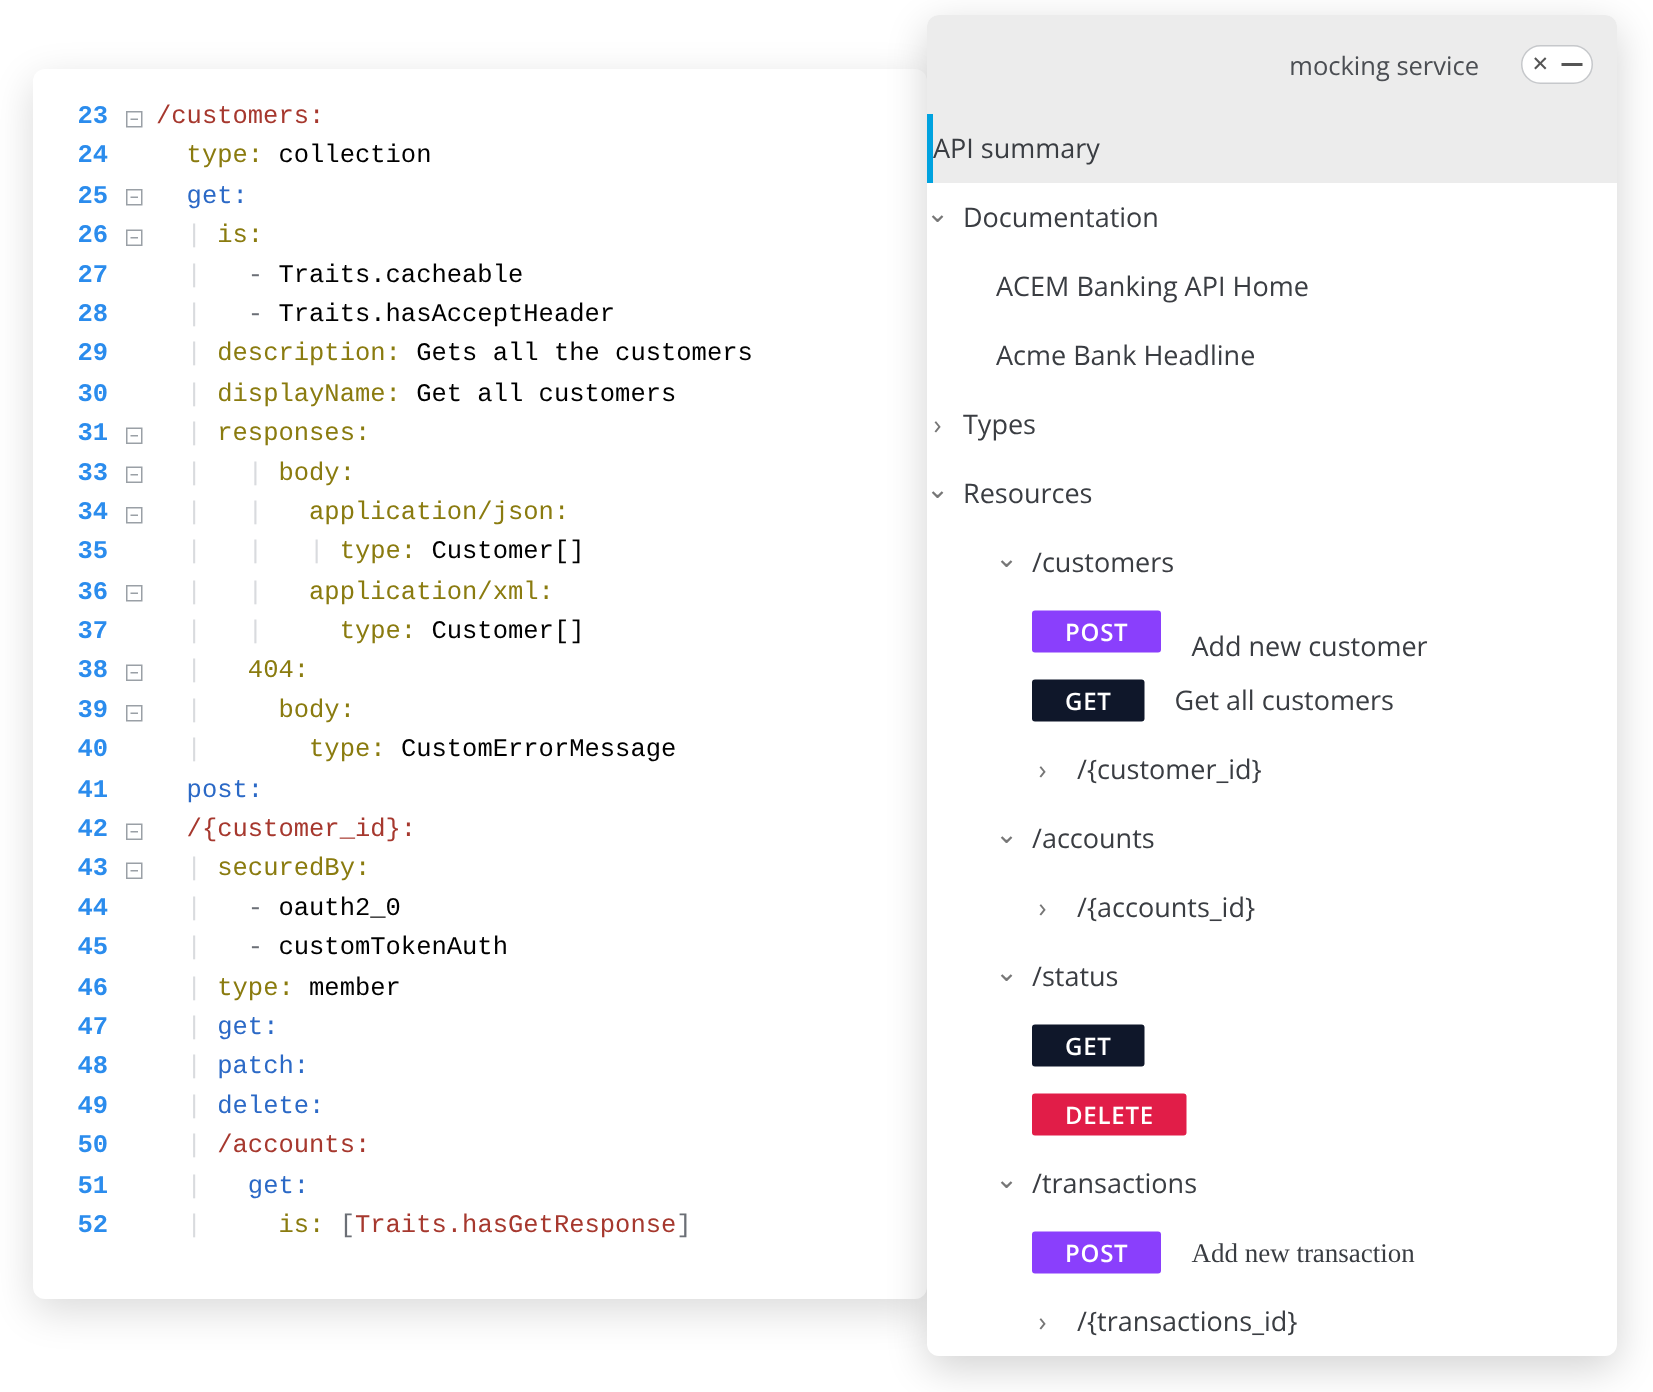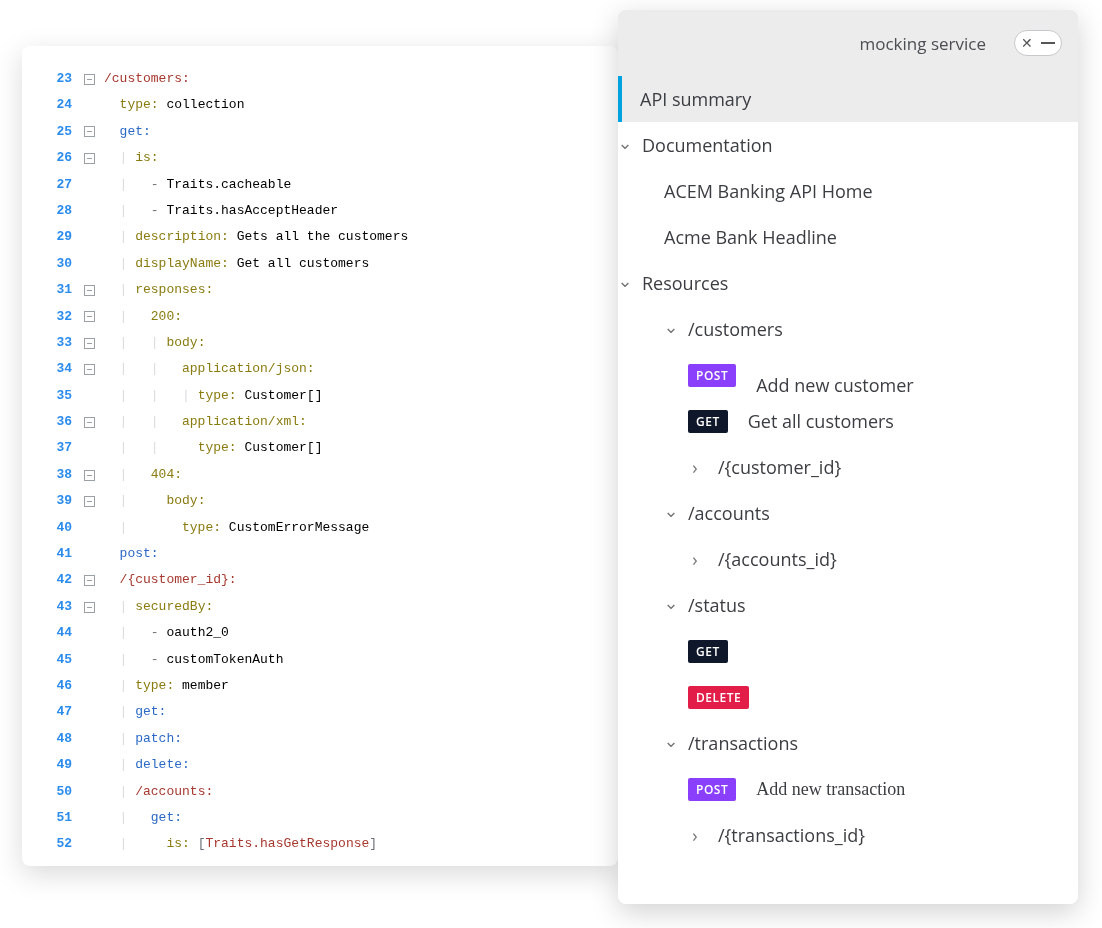--- a/index.html
+++ b/index.html
@@ -22,21 +22,21 @@
     border-radius: 8px;
     box-shadow: 0 8px 28px rgba(0,0,0,0.15);
     padding-top: 20px;
     overflow: hidden;
   }
   .code-line {
     display: flex;
     align-items: center;
     height: 26.4px;
     font-family: "SFMono-Regular", Consolas, "Liberation Mono", Menlo, monospace;
-    font-size: 13px;
+    font-size: 17px;
     line-height: 26.4px;
     white-space: pre;
   }
   .lineno {
     width: 58px;
     text-align: right;
     padding-right: 8px;
     color: #2b8ced;
     font-weight: 600;
   }
@@ -117,40 +117,39 @@
 
   .row {
     display: flex;
     align-items: center;
     height: 46px;
     gap: 10px;
   }
   .row-selected {
     background: #ececec;
     border-left: 4px solid #00a2df;
-    padding-left: 18px;
     font-weight: 400;
   }
   .chev {
     width: 14px;
     display: inline-flex;
     justify-content: center;
     color: #777;
     font-size: 13px;
   }
   .chev-open::before { content: "⌄"; transform: translateY(-3px); display:inline-block; font-size:18px;}
   .chev-closed::before { content: "›"; font-size:18px; }
   .indent-1 { padding-left: 46px; }
   .indent-2 { padding-left: 70px; }
   .method-badge {
     display: inline-block;
     color: #fff;
-    font-size: 12px;
+    font-size: 16px;
     font-weight: 600;
-    padding: 3px 8px;
+    padding: 3px 22px;
     border-radius: 2px;
     letter-spacing: 0.5px;
   }
   .m-post   { background: #8a3ffc; }
   .m-get    { background: #0f172a; }
   .m-delete { background: #e11d48; }
   .row-label { color: #3a3d42; }
   .res-label { color: #3a3d42; }
 </style>
 </head>
@@ -159,21 +158,20 @@
 <div class="editor" id="editor">
     <div class="code-line"><span class="lineno">23</span><span class="fold-cell"><span class="fold-box"></span></span><span class="code-content"><span class="tk-path">/customers:</span></span></div>
     <div class="code-line"><span class="lineno">24</span><span class="fold-cell"></span><span class="code-content"><span class="guide">  </span><span class="tk-key">type: </span><span class="tk-val">collection</span></span></div>
     <div class="code-line"><span class="lineno">25</span><span class="fold-cell"><span class="fold-box"></span></span><span class="code-content"><span class="guide">  </span><span class="tk-method">get:</span></span></div>
     <div class="code-line"><span class="lineno">26</span><span class="fold-cell"><span class="fold-box"></span></span><span class="code-content"><span class="guide">  | </span><span class="tk-key">is:</span></span></div>
     <div class="code-line"><span class="lineno">27</span><span class="fold-cell"></span><span class="code-content"><span class="guide">  |   </span><span class="tk-dash">- </span><span class="tk-val">Traits.cacheable</span></span></div>
     <div class="code-line"><span class="lineno">28</span><span class="fold-cell"></span><span class="code-content"><span class="guide">  |   </span><span class="tk-dash">- </span><span class="tk-val">Traits.hasAcceptHeader</span></span></div>
     <div class="code-line"><span class="lineno">29</span><span class="fold-cell"></span><span class="code-content"><span class="guide">  | </span><span class="tk-key">description: </span><span class="tk-val">Gets all the customers</span></span></div>
     <div class="code-line"><span class="lineno">30</span><span class="fold-cell"></span><span class="code-content"><span class="guide">  | </span><span class="tk-key">displayName: </span><span class="tk-val">Get all customers</span></span></div>
     <div class="code-line"><span class="lineno">31</span><span class="fold-cell"><span class="fold-box"></span></span><span class="code-content"><span class="guide">  | </span><span class="tk-key">responses:</span></span></div>
-    <div class="code-line"><span class="lineno">32</span><span class="fold-cell"><span class="fold-box"></span></span><span class="code-content"><span class="guide">  |   </span><span class="tk-key">200:</span></span></div>
     <div class="code-line"><span class="lineno">33</span><span class="fold-cell"><span class="fold-box"></span></span><span class="code-content"><span class="guide">  |   | </span><span class="tk-key">body:</span></span></div>
     <div class="code-line"><span class="lineno">34</span><span class="fold-cell"><span class="fold-box"></span></span><span class="code-content"><span class="guide">  |   |   </span><span class="tk-key">application/json:</span></span></div>
     <div class="code-line"><span class="lineno">35</span><span class="fold-cell"></span><span class="code-content"><span class="guide">  |   |   | </span><span class="tk-key">type: </span><span class="tk-val">Customer[]</span></span></div>
     <div class="code-line"><span class="lineno">36</span><span class="fold-cell"><span class="fold-box"></span></span><span class="code-content"><span class="guide">  |   |   </span><span class="tk-key">application/xml:</span></span></div>
     <div class="code-line"><span class="lineno">37</span><span class="fold-cell"></span><span class="code-content"><span class="guide">  |   |     </span><span class="tk-key">type: </span><span class="tk-val">Customer[]</span></span></div>
     <div class="code-line"><span class="lineno">38</span><span class="fold-cell"><span class="fold-box"></span></span><span class="code-content"><span class="guide">  |   </span><span class="tk-key">404:</span></span></div>
     <div class="code-line"><span class="lineno">39</span><span class="fold-cell"><span class="fold-box"></span></span><span class="code-content"><span class="guide">  |     </span><span class="tk-key">body:</span></span></div>
     <div class="code-line"><span class="lineno">40</span><span class="fold-cell"></span><span class="code-content"><span class="guide">  |       </span><span class="tk-key">type: </span><span class="tk-val">CustomErrorMessage</span></span></div>
     <div class="code-line"><span class="lineno">41</span><span class="fold-cell"></span><span class="code-content"><span class="guide">  </span><span class="tk-method">post:</span></span></div>
     <div class="code-line"><span class="lineno">42</span><span class="fold-cell"><span class="fold-box"></span></span><span class="code-content"><span class="guide">  </span><span class="tk-path">/{customer_id}:</span></span></div>
@@ -207,20 +205,24 @@
     <span class="chev chev-open"></span>
     <span class="row-label">Documentation</span>
   </div>
   <div class="row indent-1">
     <span class="row-label">ACEM Banking API Home</span>
   </div>
   <div class="row indent-1">
     <span class="row-label">Acme Bank Headline</span>
   </div>
 
+  <div class="row">
+    <span class="chev chev-closed"></span>
+    <span class="row-label">Types</span>
+  </div>
 
   <div class="row">
     <span class="chev chev-open"></span>
     <span class="row-label">Resources</span>
   </div>
 
   <div id="resource-tree">
       <div class="row indent-1">
         <span class="chev chev-open"></span>
         <span class="res-label">/customers</span>

